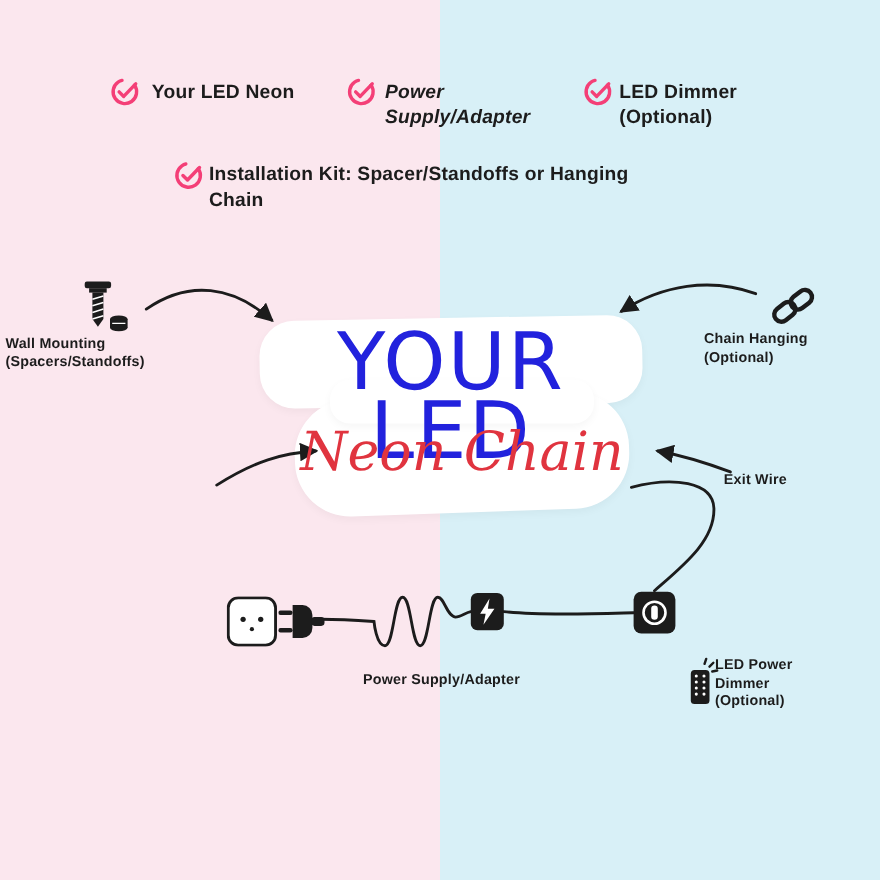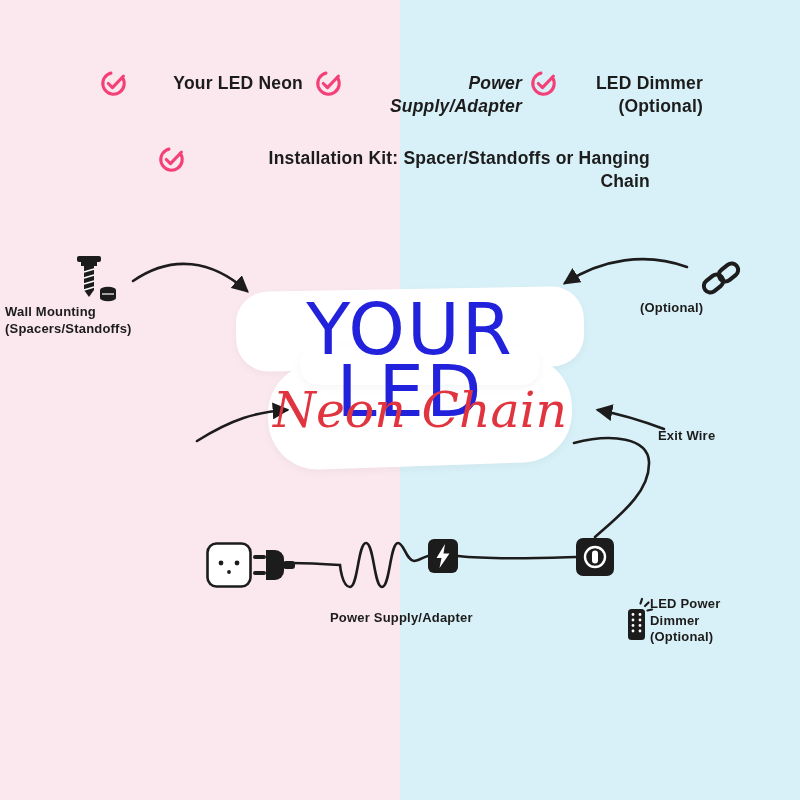--- a/index.html
+++ b/index.html
@@ -6,21 +6,21 @@
   .canvas{position:relative;width:800px;height:800px;overflow:hidden;
           font-family:"Liberation Sans",sans-serif;color:#1c1c1c;}
   .bg{position:absolute;top:0;height:100%;width:50%;z-index:0;}
   .bg-left{left:0;background:#fbe7ee;}
   .bg-right{left:50%;background:#d8f0f7;}
   .abs{position:absolute;}
   .blob{position:absolute;background:#ffffff;z-index:1;box-shadow:0 3px 8px rgba(0,0,0,0.04);}
   .overlay{position:absolute;left:0;top:0;z-index:2;pointer-events:none;}
   .z3{z-index:3;}
   .z4{z-index:4;}
-  .chk-text{font-weight:bold;font-size:17.5px;line-height:23px;text-align:right;letter-spacing:.2px;}
+  .chk-text{font-weight:bold;font-size:17.5px;line-height:23px;text-align:left;letter-spacing:.2px;}
   .small-label{font-weight:bold;font-size:13px;line-height:16.5px;text-align:left;letter-spacing:.2px;}
   .sign-title{font-family:"DejaVu Sans",sans-serif;font-size:72px;line-height:62px;color:#2222dd;
               letter-spacing:2px;text-align:center;font-weight:normal;}
   .sign-script{font-family:"DejaVu Serif",serif;font-style:italic;font-size:49px;line-height:58px;
                color:#e0343f;text-align:center;}
 </style>
 </head>
 <body>
 
 <div class="canvas">
@@ -119,20 +119,21 @@
 
   <div class="abs z3" style="left:700px;top:258px;">
     <svg width="42" height="42" viewBox="0 0 42 42">
       <g fill="none" stroke="#1c1c1c" stroke-width="4">
         <rect x="3" y="19" width="21" height="13" rx="6.5" transform="rotate(-38 13.5 25.5)"></rect>
         <rect x="18" y="8" width="21" height="13" rx="6.5" transform="rotate(-38 28.5 14.5)"></rect>
       </g>
     </svg>
   </div>
   <div class="abs z4 small-label" style="left:640px;top:300px;width:158px;">
+    <div>Chain Hanging</div>
     <div>(Optional)</div>
   </div>
 
 
   <div class="abs z4 small-label" style="left:658px;top:428px;width:92px;">
     <div>Exit Wire</div>
   </div>
 
   <div class="abs z3" style="left:206px;top:542px;">
     <svg width="46" height="46" viewBox="0 0 46 46">

